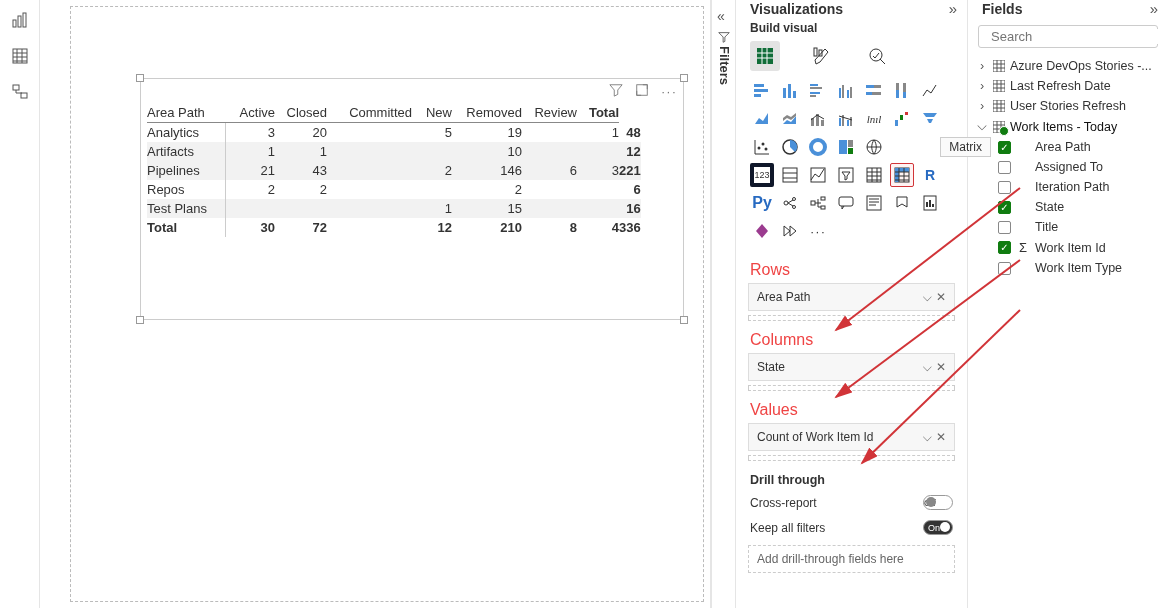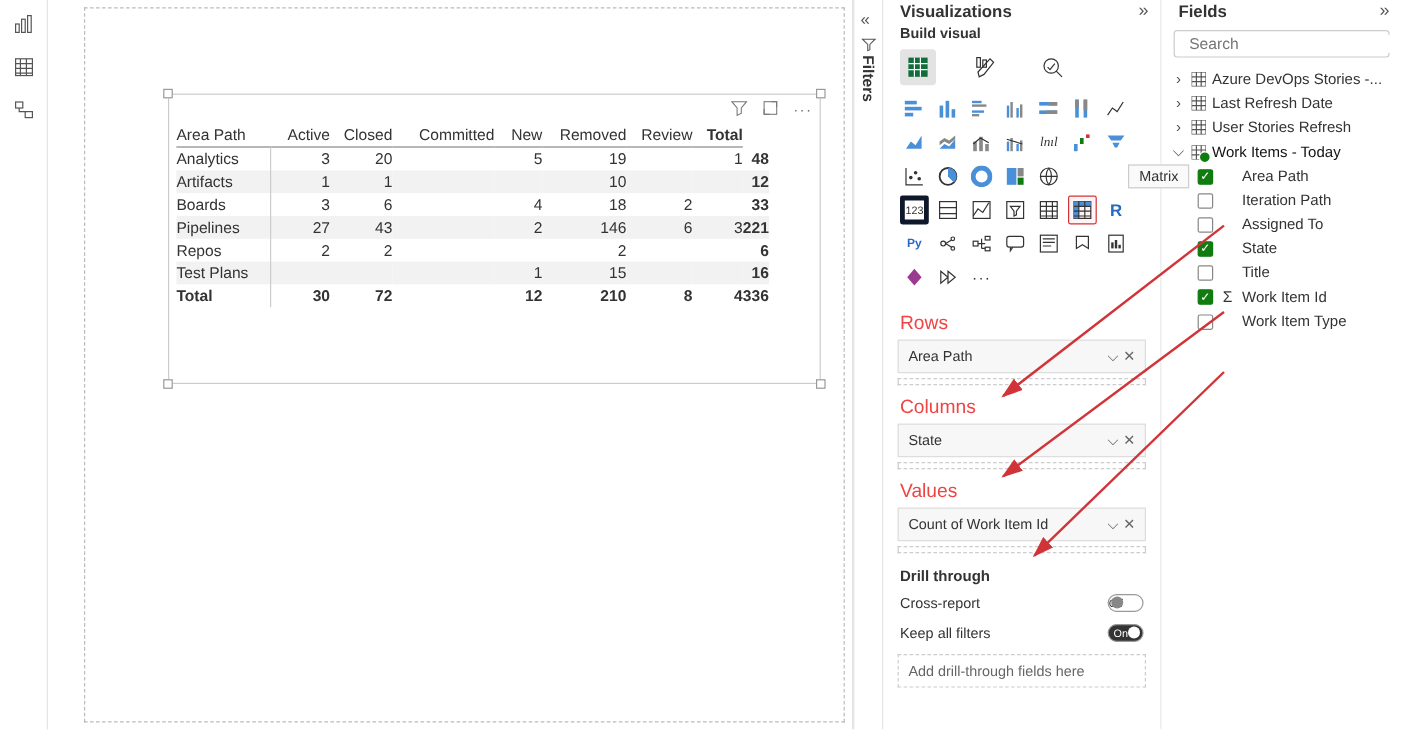--- a/index.html
+++ b/index.html
@@ -153,34 +153,23 @@
               <td>Artifacts</td>
               <td>1</td>
               <td>1</td>
               <td></td>
               <td></td>
               <td>10</td>
               <td></td>
               <td></td>
               <td class="total">12</td>
             </tr>
-            <tr>
-              <td>Boards</td>
-              <td>3</td>
-              <td>6</td>
-              <td></td>
-              <td>4</td>
-              <td>18</td>
-              <td>2</td>
-              <td></td>
-              <td class="total">33</td>
-            </tr>
             <tr class="alt">
               <td>Pipelines</td>
-              <td>27</td>
+              <td>21</td>
               <td>43</td>
               <td></td>
               <td>2</td>
               <td>146</td>
               <td>6</td>
               <td>3</td>
               <td class="total">221</td>
             </tr>
             <tr>
               <td>Repos</td>
@@ -411,21 +400,21 @@
       </div>
     <div class="viz-item selected">
         <svg width="18" height="18" viewBox="0 0 18 18">
           <rect x="2" y="2" width="14" height="14" fill="none" stroke="#333"></rect>
           <rect x="2" y="2" width="14" height="4" fill="#4a90d9"></rect>
           <rect x="2" y="2" width="4" height="14" fill="#4a90d9"></rect>
           <path d="M2 6h14M2 10h14M2 14h14M6 2v14M11 2v14" stroke="#333"></path>
         </svg>
       </div>
     <div class="viz-item" style="color:#276ac1;font-weight:700;font-size:14px">R</div>
-    <div class="viz-item" style="color:#276ac1;font-weight:700;font-size:10px">Py</div>
+    <div class="viz-item" style="color:#276ac1;font-weight:700;font-size:16px">Py</div>
     <div class="viz-item">
         <svg width="18" height="18" viewBox="0 0 18 18">
           <circle cx="5" cy="9" r="2" fill="none" stroke="#333"></circle>
           <circle cx="13" cy="5" r="1.5" fill="none" stroke="#333"></circle>
           <circle cx="13" cy="13" r="1.5" fill="none" stroke="#333"></circle>
           <path d="M7 9l5-3M7 9l5 3" stroke="#333"></path>
         </svg>
       </div>
     <div class="viz-item">
         <svg width="18" height="18" viewBox="0 0 18 18">
@@ -576,26 +565,26 @@
         <span>Work Items - Today</span>
       </div>
     <div class="child-row">
         <span class="cbox checked">✓</span>
         <span class="sigma"></span>
         <span>Area Path</span>
       </div>
     <div class="child-row">
         <span class="cbox"></span>
         <span class="sigma"></span>
-        <span>Iteration Path</span>
+        <span>Assigned To</span>
       </div>
     <div class="child-row">
         <span class="cbox"></span>
         <span class="sigma"></span>
-        <span>Assigned To</span>
+        <span>Iteration Path</span>
       </div>
     <div class="child-row">
         <span class="cbox checked">✓</span>
         <span class="sigma"></span>
         <span>State</span>
       </div>
     <div class="child-row">
         <span class="cbox"></span>
         <span class="sigma"></span>
         <span>Title</span>

